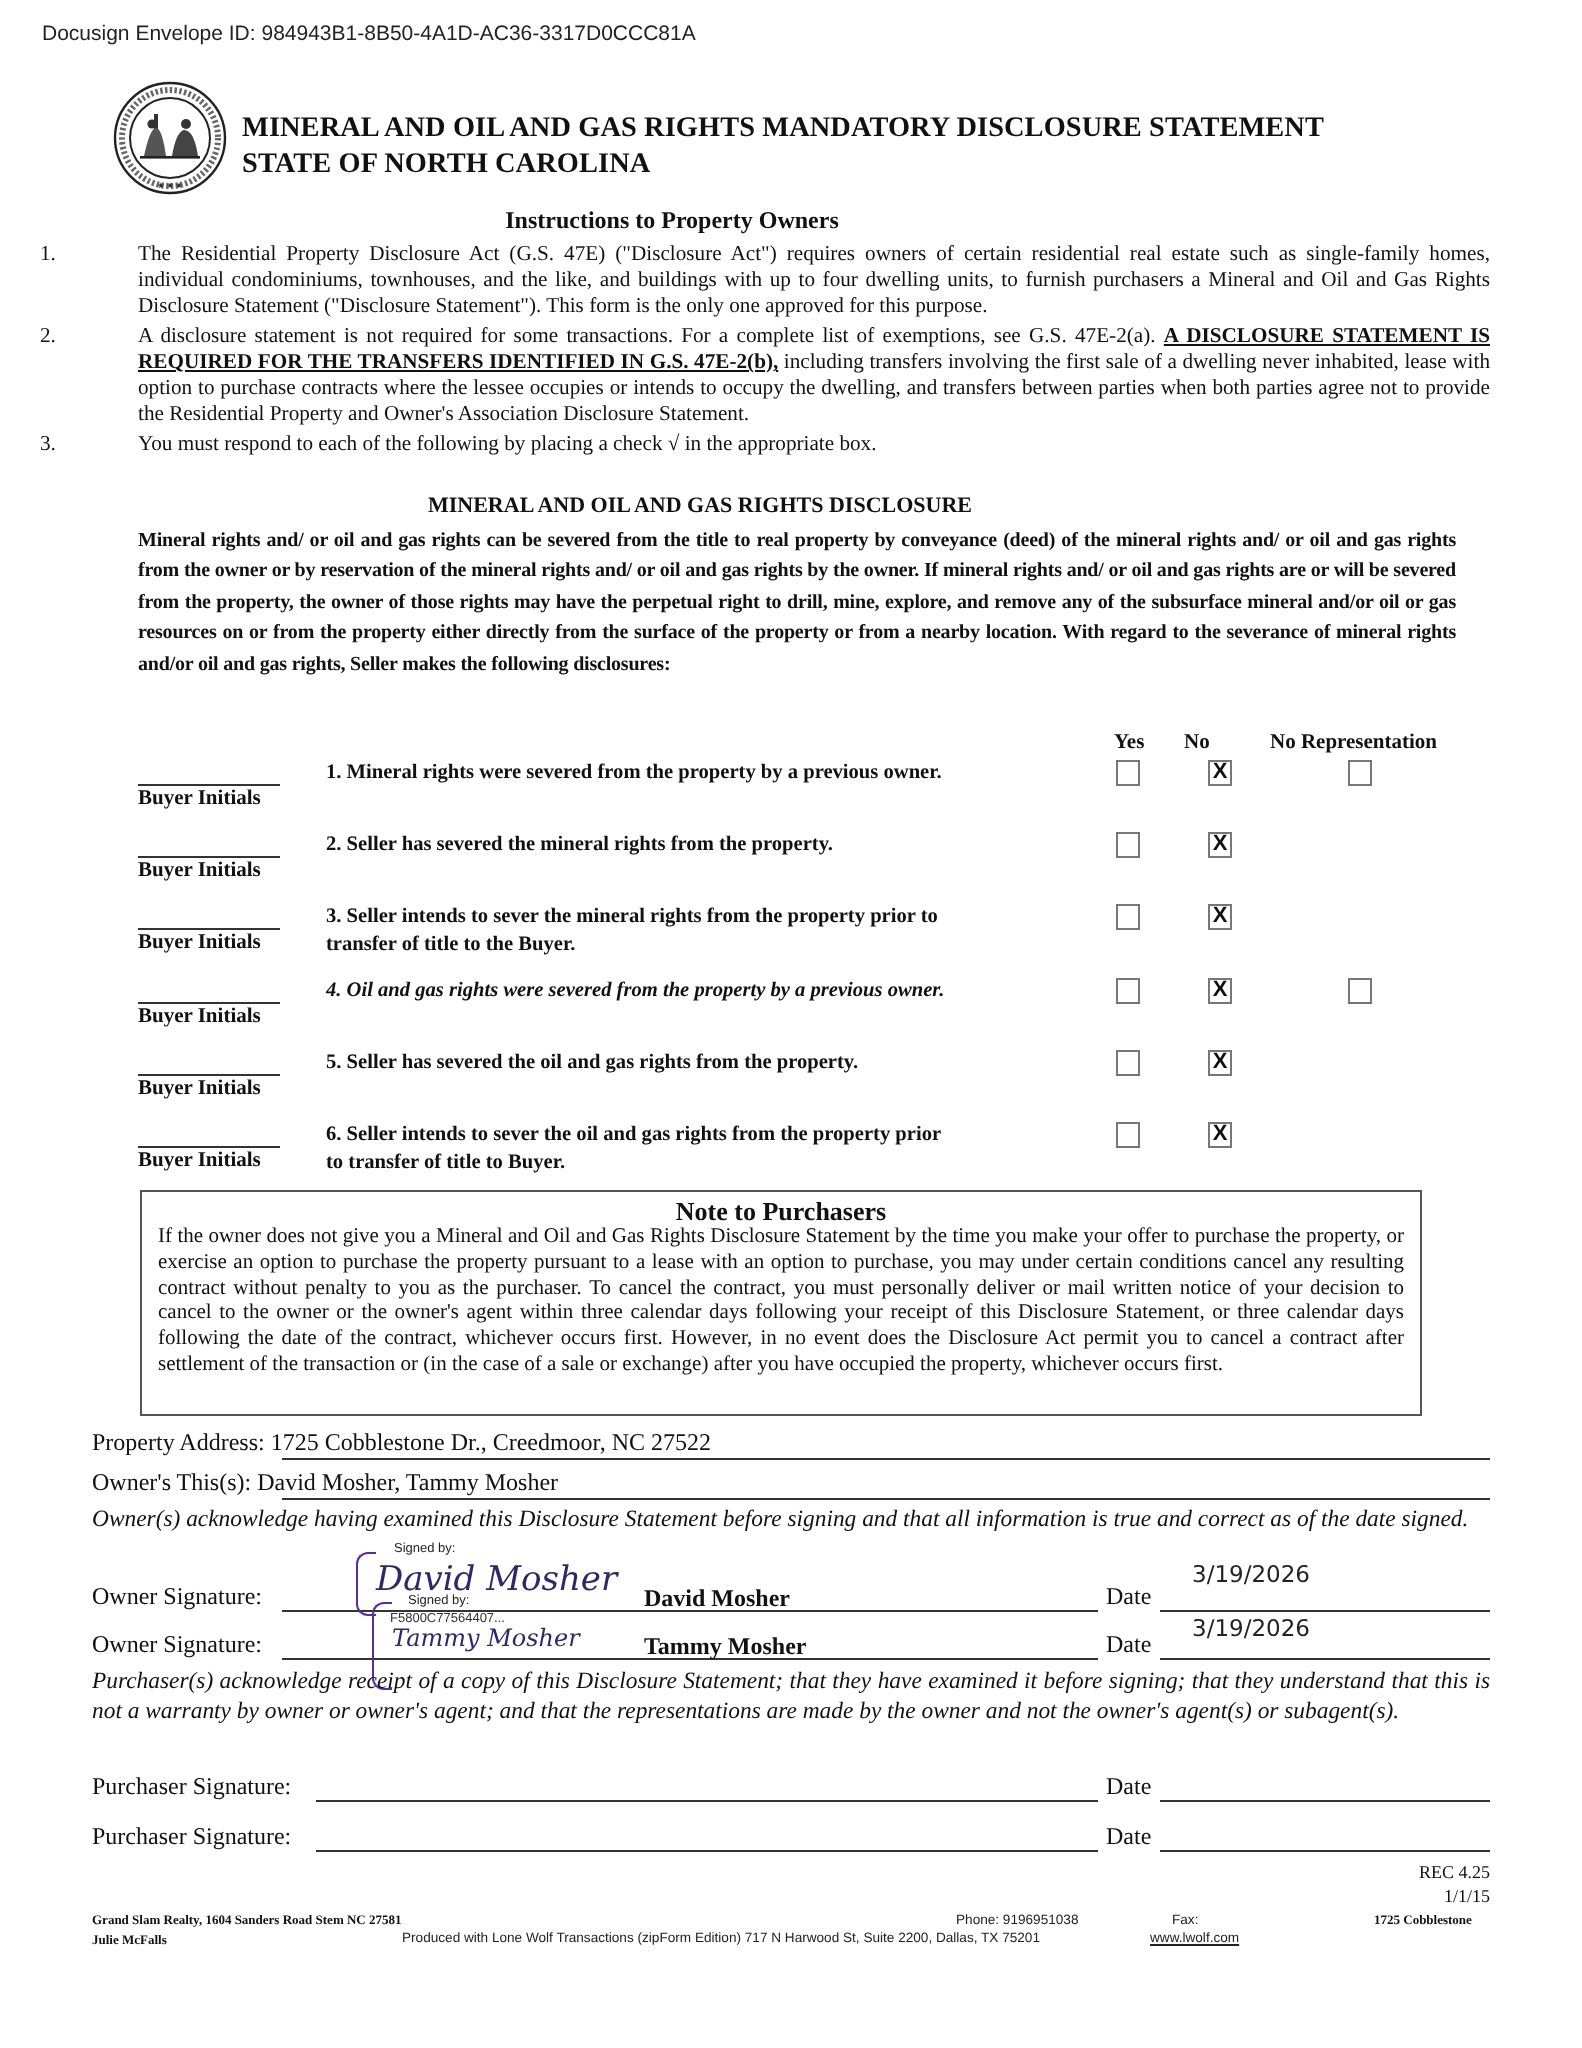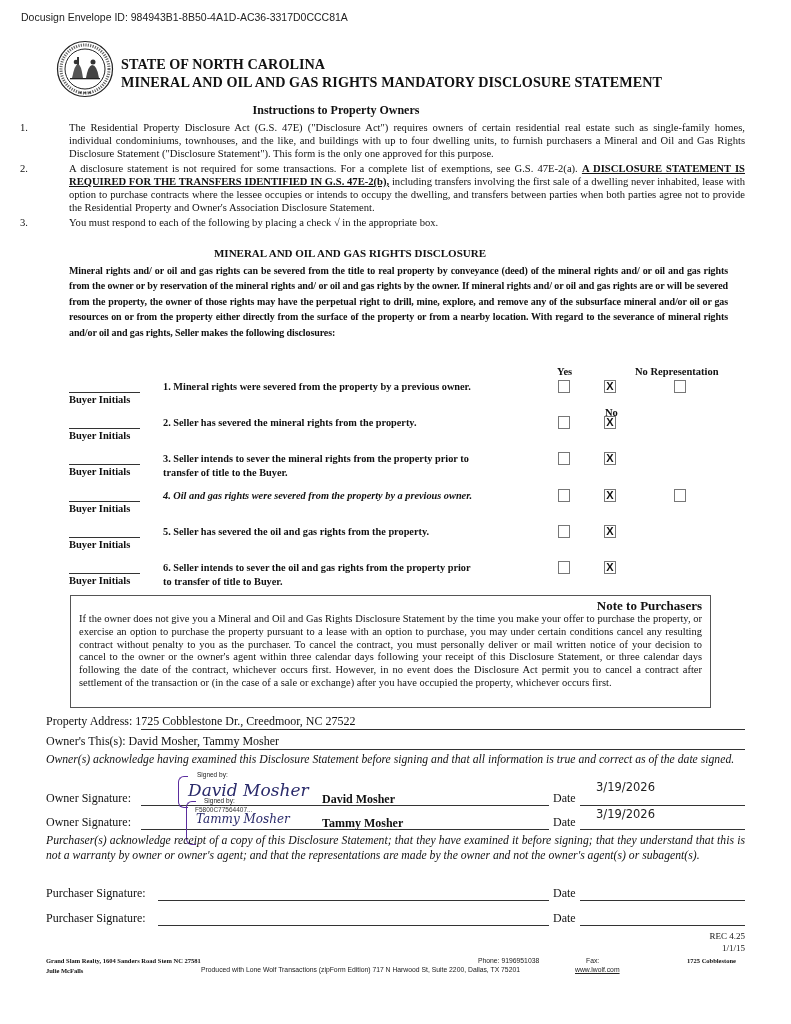--- a/index.html
+++ b/index.html
@@ -23,21 +23,21 @@
 
   .col-head { position: absolute; top: 366px; font-weight: bold; font-size: 10.5px; }
 
   .q-row { position: absolute; left: 0; width: 791px; height: 36px; }
   .initials-line { position: absolute; left: 69px; width: 71px; border-top: 1px solid #333; }
   .initials-label { position: absolute; left: 69px; font-weight: bold; font-size: 10.5px; }
   .q-text { position: absolute; left: 163px; width: 360px; font-weight: bold; font-size: 10.3px; line-height: 14px; }
   .cb { position: absolute; width: 12px; height: 13px; border: 1px solid #777; background: #fff; font-family: "Liberation Sans", sans-serif; font-weight: bold; font-size: 11px; line-height: 11px; text-align: center; color: #111; }
 
   .note { position: absolute; left: 70px; top: 595px; width: 641px; height: 113px; border: 1.5px solid #555; padding: 2px 8px 0 8px; }
-  .note-title { text-align: right; font-weight: bold; font-size: 13px; line-height: 15px; }
+  .note-title { text-align: center; font-weight: bold; font-size: 13px; line-height: 15px; }
   .note-body { font-size: 10.5px; line-height: 12.8px; text-align: justify; }
 
   .field { position: absolute; left: 46px; font-size: 12px; }
   .field .lbl { font-family: "Liberation Serif", serif; }
   .field .val { font-weight: normal; }
   .field-line { position: absolute; border-top: 1px solid #333; }
 
   .ital { position: absolute; left: 46px; width: 699px; font-style: italic; font-size: 11.7px; line-height: 15px; text-align: justify; }
 
   .sig-lbl { position: absolute; left: 46px; font-size: 12px; }
@@ -67,22 +67,22 @@
   <rect x="21" y="17" width="2" height="22" fill="#333"></rect>
   <path d="M16 38 q3 -14 6 -14 q3 0 5 14 z" fill="#555"></path>
   <path d="M30 38 q2 -12 6 -13 q5 0 7 13 z" fill="#444"></path>
   <circle cx="20" cy="22" r="2.3" fill="#333"></circle>
   <circle cx="37" cy="22" r="2.5" fill="#333"></circle>
   <rect x="14" y="38" width="30" height="1.3" fill="#222"></rect>
   <text x="29" y="54" font-size="4" text-anchor="middle" fill="#222">★ ★ ★</text>
 </svg>
 
 <div class="title">
+  <div>MINERAL AND OIL AND GAS RIGHTS MANDATORY DISCLOSURE STATEMENT</div>
   <div>STATE OF NORTH CAROLINA</div>
-  <div>MINERAL AND OIL AND GAS RIGHTS MANDATORY DISCLOSURE STATEMENT</div>
 </div>
 
 <div class="instr-heading">Instructions to Property Owners</div>
 <div class="instr">
   <div class="instr-item">
     <span class="num">1.</span>
     <span>The Residential Property Disclosure Act (G.S. 47E) ("Disclosure Act") requires owners of certain residential real estate such as single-family homes, individual condominiums, townhouses, and the like, and buildings with up to four dwelling units, to furnish purchasers a Mineral and Oil and Gas Rights Disclosure Statement ("Disclosure Statement"). This form is the only one approved for this purpose.</span>
   </div>
   <div class="instr-item">
     <span class="num">2.</span>
@@ -91,21 +91,21 @@
   <div class="instr-item">
     <span class="num">3.</span>
     <span>You must respond to each of the following by placing a check √ in the appropriate box.</span>
   </div>
 </div>
 
 <div class="sec-heading">MINERAL AND OIL AND GAS RIGHTS DISCLOSURE</div>
 <div class="intro">Mineral rights and/ or oil and gas rights can be severed from the title to real property by conveyance (deed) of the mineral rights and/ or oil and gas rights from the owner or by reservation of the mineral rights and/ or oil and gas rights by the owner. If mineral rights and/ or oil and gas rights are or will be severed from the property, the owner of those rights may have the perpetual right to drill, mine, explore, and remove any of the subsurface mineral and/or oil or gas resources on or from the property either directly from the surface of the property or from a nearby location. With regard to the severance of mineral rights and/or oil and gas rights, Seller makes the following disclosures:</div>
 
 <div class="col-head" style="left:557px;">Yes</div>
-<div class="col-head" style="left:605px;margin-top:41px;">No</div>
+<div class="col-head" style="left:592px;">No</div>
 <div class="col-head" style="left:635px;">No Representation</div>
 
 <div class="q-row" style="top:380px;">
   <div class="initials-line" style="top:12px;"></div>
   <div class="initials-label" style="top:14px;">Buyer Initials</div>
   <div class="q-text" style="top:0;">
       <div>1. Mineral rights were severed from the property by a previous owner.</div>
       <div></div>
     </div>
   <div class="cb" style="left:558px; top:0;"></div>

